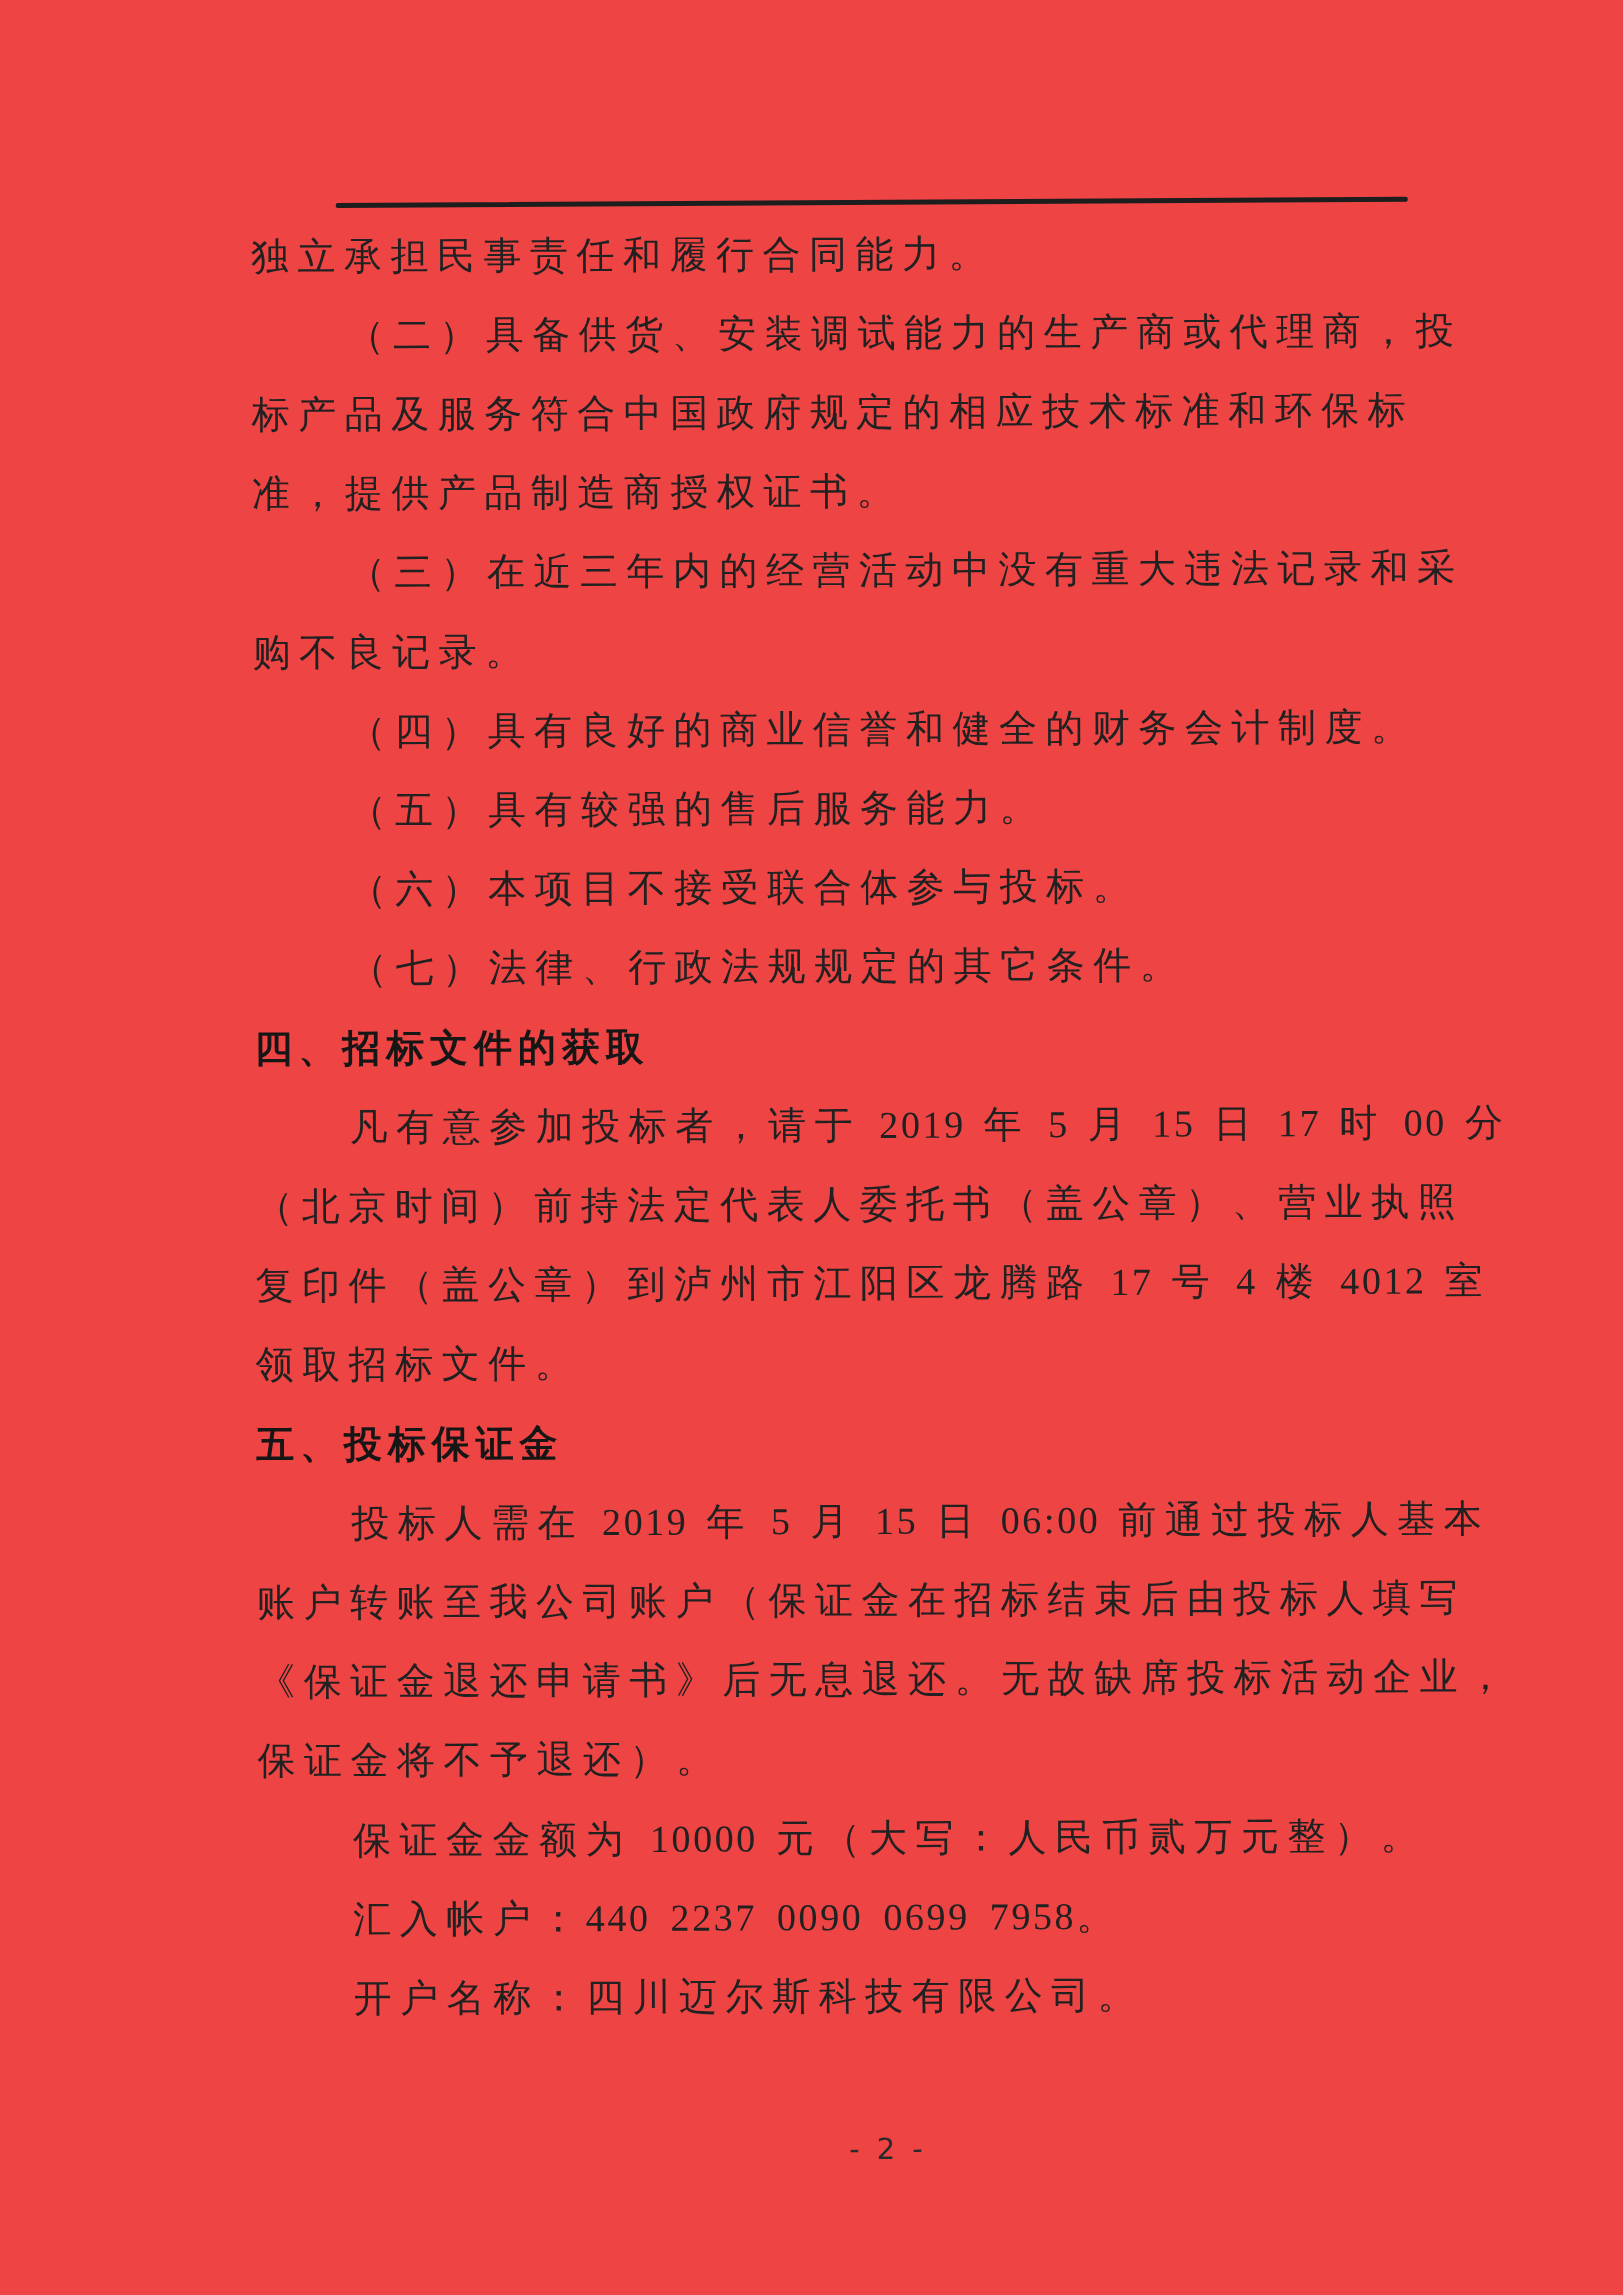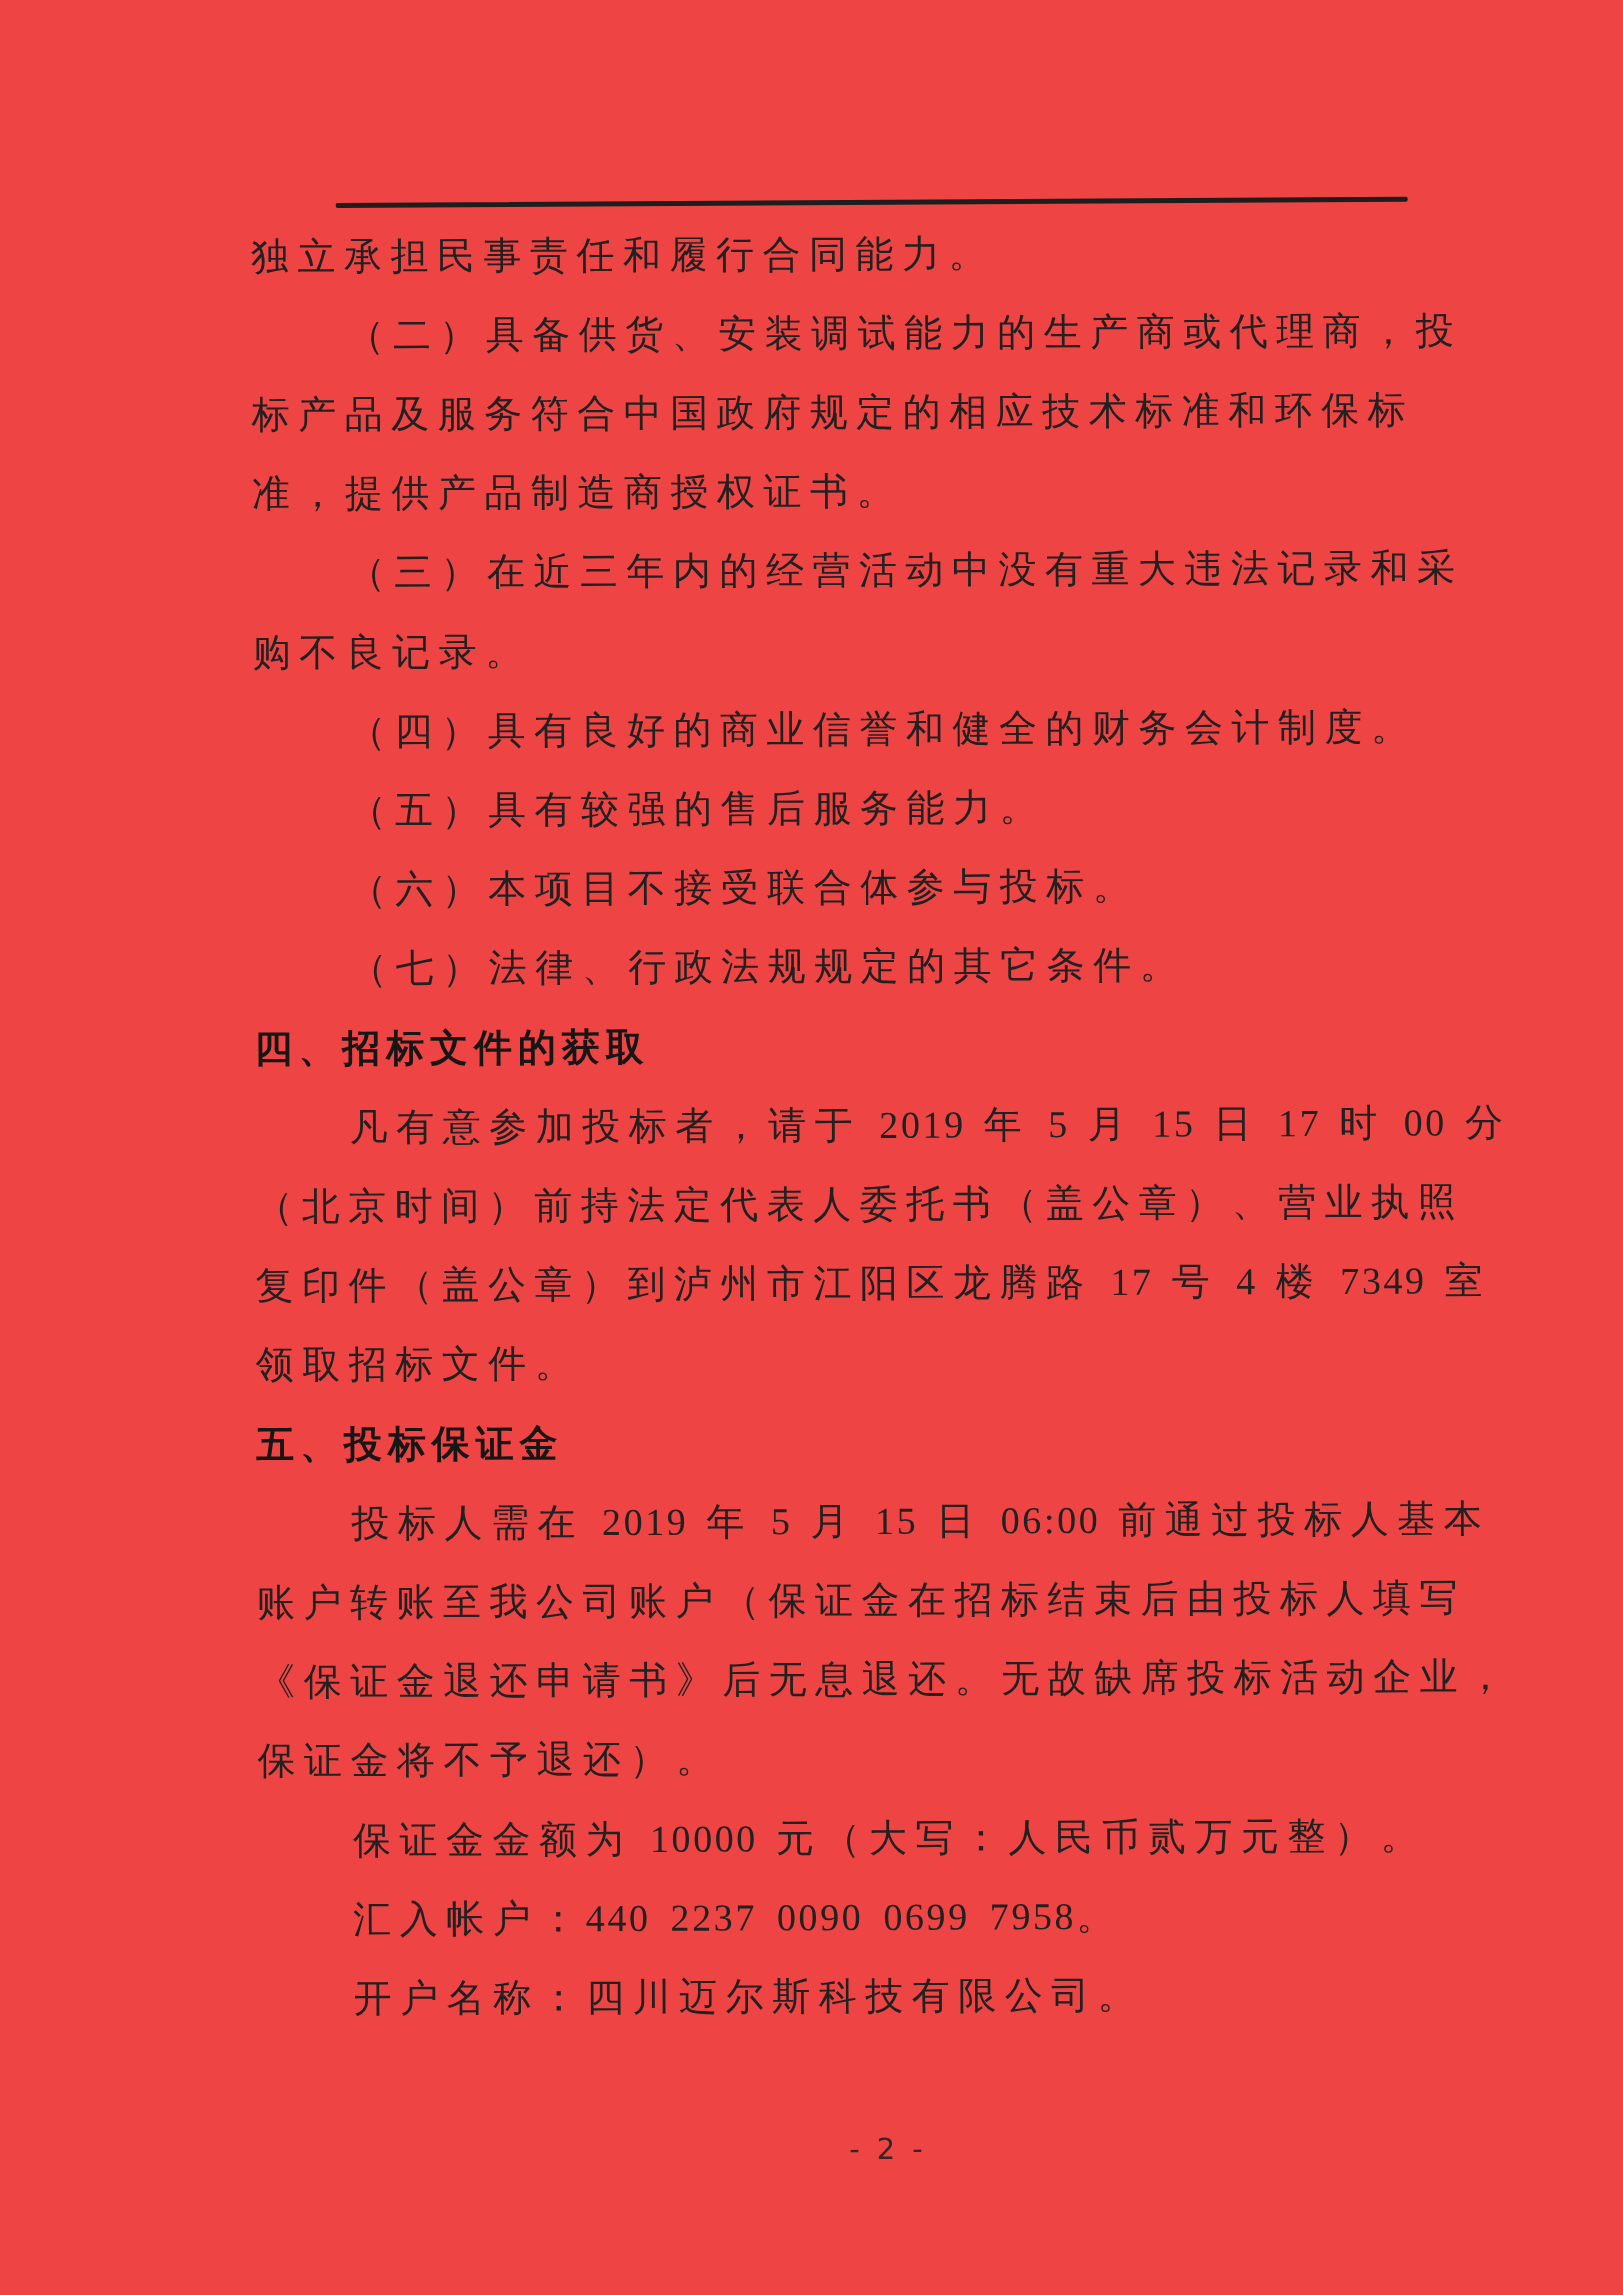--- a/index.html
+++ b/index.html
@@ -68,21 +68,21 @@
         <div class="line body" style="top: 454px;"><span class="seg-cjk">准，提供产品制造商授权证书。</span></div>
         <div class="line body indent" style="top: 533px;"><span class="seg-cjk">（三）在近三年内的经营活动中没有重大违法记录和采</span></div>
         <div class="line body" style="top: 613px;"><span class="seg-cjk">购不良记录。</span></div>
         <div class="line body indent" style="top: 692px;"><span class="seg-cjk">（四）具有良好的商业信誉和健全的财务会计制度。</span></div>
         <div class="line body indent" style="top: 771px;"><span class="seg-cjk">（五）具有较强的售后服务能力。</span></div>
         <div class="line body indent" style="top: 850px;"><span class="seg-cjk">（六）本项目不接受联合体参与投标。</span></div>
         <div class="line body indent" style="top: 929px;"><span class="seg-cjk">（七）法律、行政法规规定的其它条件。</span></div>
         <div class="line heading" style="top: 1009px;"><span class="seg-cjk">四、招标文件的获取</span></div>
         <div class="line body indent" style="top: 1088px;"><span class="seg-cjk">凡有意参加投标者，请于 </span><span class="seg-num">2019</span><span class="seg-cjk"> 年 </span><span class="seg-num">5</span><span class="seg-cjk"> 月 </span><span class="seg-num">15</span><span class="seg-cjk"> 日 </span><span class="seg-num">17</span><span class="seg-cjk"> 时 </span><span class="seg-num">00</span><span class="seg-cjk"> 分</span></div>
         <div class="line body" style="top: 1167px;"><span class="seg-cjk">（北京时间）前持法定代表人委托书（盖公章）、营业执照</span></div>
-        <div class="line body" style="top: 1246px;"><span class="seg-cjk">复印件（盖公章）到泸州市江阳区龙腾路 </span><span class="seg-num">17</span><span class="seg-cjk"> 号 </span><span class="seg-num">4</span><span class="seg-cjk"> 楼 </span><span class="seg-num">7349</span><span class="seg-cjk"> 室</span></div>
+        <div class="line body" style="top: 1246px;"><span class="seg-cjk">复印件（盖公章）到泸州市江阳区龙腾路 </span><span class="seg-num">17</span><span class="seg-cjk"> 号 </span><span class="seg-num">4</span><span class="seg-cjk"> 楼 </span><span class="seg-num">4012</span><span class="seg-cjk"> 室</span></div>
         <div class="line body" style="top: 1325px;"><span class="seg-cjk">领取招标文件。</span></div>
         <div class="line heading" style="top: 1405px;"><span class="seg-cjk">五、投标保证金</span></div>
         <div class="line body indent" style="top: 1484px;"><span class="seg-cjk">投标人需在 </span><span class="seg-num">2019</span><span class="seg-cjk"> 年 </span><span class="seg-num">5</span><span class="seg-cjk"> 月 </span><span class="seg-num">15</span><span class="seg-cjk"> 日 </span><span class="seg-num">06:00</span><span class="seg-cjk"> 前通过投标人基本</span></div>
         <div class="line body" style="top: 1563px;"><span class="seg-cjk">账户转账至我公司账户（保证金在招标结束后由投标人填写</span></div>
         <div class="line body" style="top: 1642px;"><span class="seg-cjk">《保证金退还申请书》后无息退还。无故缺席投标活动企业，</span></div>
         <div class="line body" style="top: 1721px;"><span class="seg-cjk">保证金将不予退还）。</span></div>
         <div class="line body indent" style="top: 1801px;"><span class="seg-cjk">保证金金额为 </span><span class="seg-num">10000</span><span class="seg-cjk"> 元（大写：人民币贰万元整）。</span></div>
         <div class="line body indent" style="top: 1880px;"><span class="seg-cjk">汇入帐户：</span><span class="seg-num">440 2237 0090 0699 7958</span><span class="seg-cjk">。</span></div>
         <div class="line body indent" style="top: 1959px;"><span class="seg-cjk">开户名称：四川迈尔斯科技有限公司。</span></div>
       </div>

